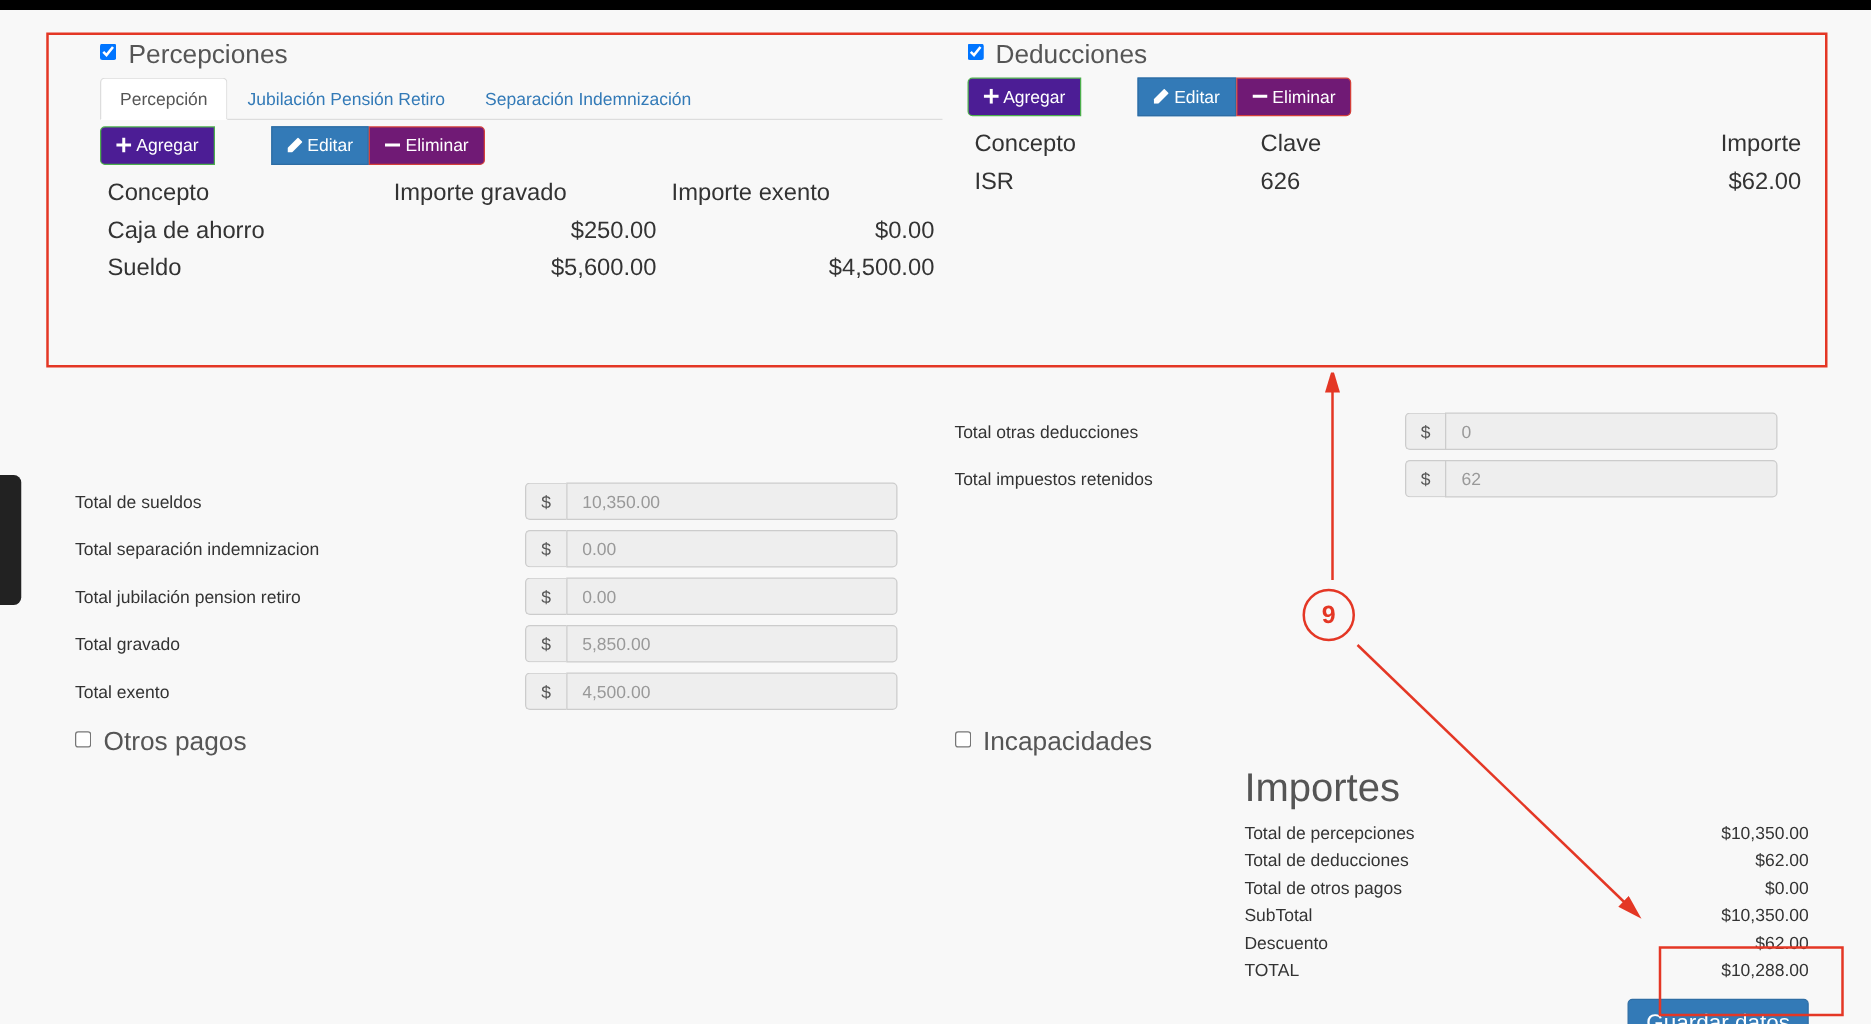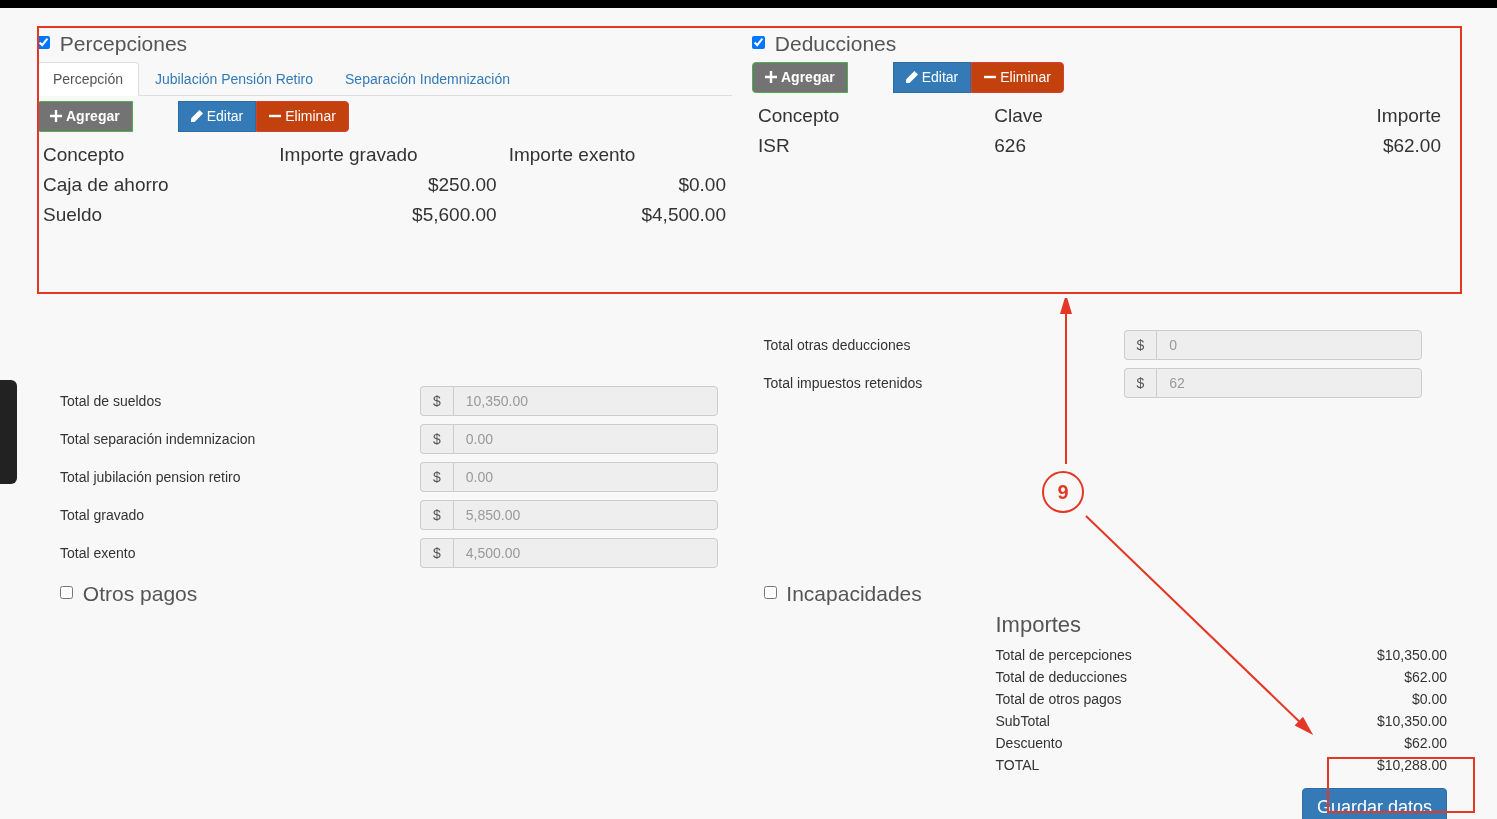--- a/index.html
+++ b/index.html
@@ -55,23 +55,23 @@
     gap: 4px;
     padding: 6px 12px;
     font-size: 14px;
     color: #fff;
     border: 1px solid transparent;
     cursor: pointer;
     line-height: 1.2;
   }
   .btn:first-child { border-radius: 4px 0 0 4px; }
   .btn:last-child { border-radius: 0 4px 4px 0; }
-  .btn-success { background: #737373; border-color: #4cae4c; font-weight: bold; }
+  .btn-success { background: #4c1d95; border-color: #4cae4c; }
   .btn-primary { background: #337ab7; border-color: #2e6da4; margin-left: 45px; }
-  .btn-danger { background: #c2410c; border-color: #d43f3a; }
+  .btn-danger { background: #701a75; border-color: #d43f3a; }
   .btn svg { width: 12px; height: 12px; fill: #fff; }
   .table { width: 100%; border-collapse: collapse; font-size: 19px; }
   .table th { text-align: left; font-weight: 400; color: #333; padding: 4px 6px; }
   .table th.r, .table td.r { text-align: right; margin-top: 21px; }
   .table td { padding: 4px 6px; color: #333; }
   .form-row { display: flex; align-items: center; margin-bottom: 8px; }
   .form-row .lbl { width: 360px; font-size: 14px; color: #333; }
   .input-group { display: flex; flex: 1; max-width: 298px; }
   .input-addon {
     background: #eee;
@@ -83,21 +83,21 @@
   }
   .form-control {
     flex: 1;
     border: 1px solid #ccc;
     border-radius: 0 4px 4px 0;
     padding: 6px 12px;
     background: #eee;
     color: #999;
     font-size: 14px;
   }
-  .importes h3 { font-size: 22px; font-weight: 400; color: #555; margin-bottom: 6px; }
+  .importes h3 { font-size: 32px; font-weight: 400; color: #555; margin-bottom: 6px; }
   .importes .line { display: flex; justify-content: space-between; padding: 3px 0; font-size: 14px; }
   .save-btn {
     background: #337ab7;
     border: 1px solid #2e6da4;
     color: #fff;
     padding: 8px 14px;
     border-radius: 4px;
     cursor: pointer;
     font-size: 18px;
     float: right;
@@ -148,21 +148,21 @@
   </svg>
   <svg class="annot-arrow" style="left:1082px; top:504px;" width="240" height="230">
     <defs>
         <marker id="ah2" markerWidth="10" markerHeight="10" refX="5" refY="3" orient="auto">
           <path d="M0,0 L10,3 L0,6 Z" fill="#e43725"></path>
         </marker>
       </defs>
     <line x1="4" y1="4" x2="224" y2="216" stroke="#e43725" stroke-width="2" marker-end="url(#ah2)"></line>
   </svg>
 
-  <div class="row" style="padding: 24px 40px 0 27px;">
+  <div class="row" style="padding: 24px 40px 0 70px;">
 
     <div class="col" style="flex:1;">
       <div class="panel-title">
         <input type="checkbox" checked="" style="">
         <span>Percepciones</span>
       </div>
       <ul class="nav-tabs">
         <li class="active">Percepción</li>
         <li>Jubilación Pensión Retiro</li>
         <li>Separación Indemnización</li>

